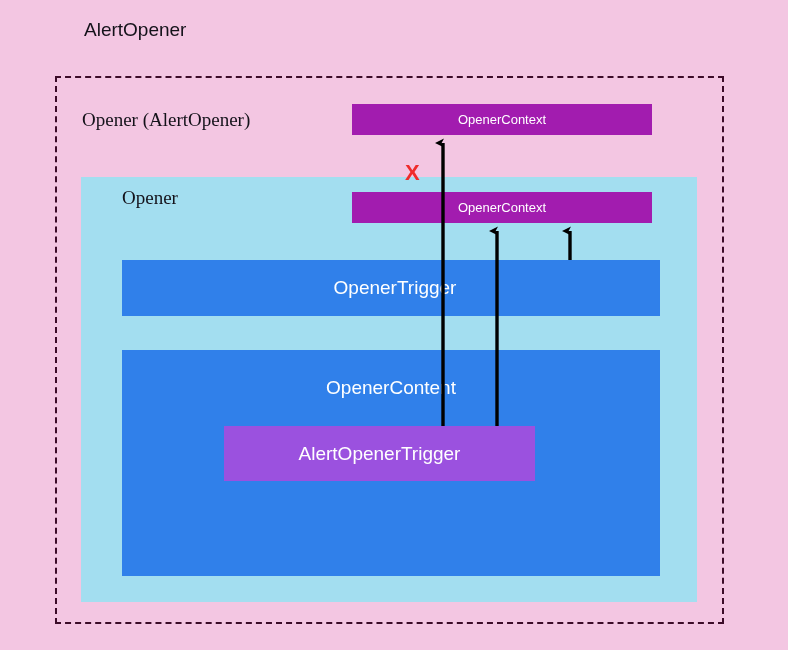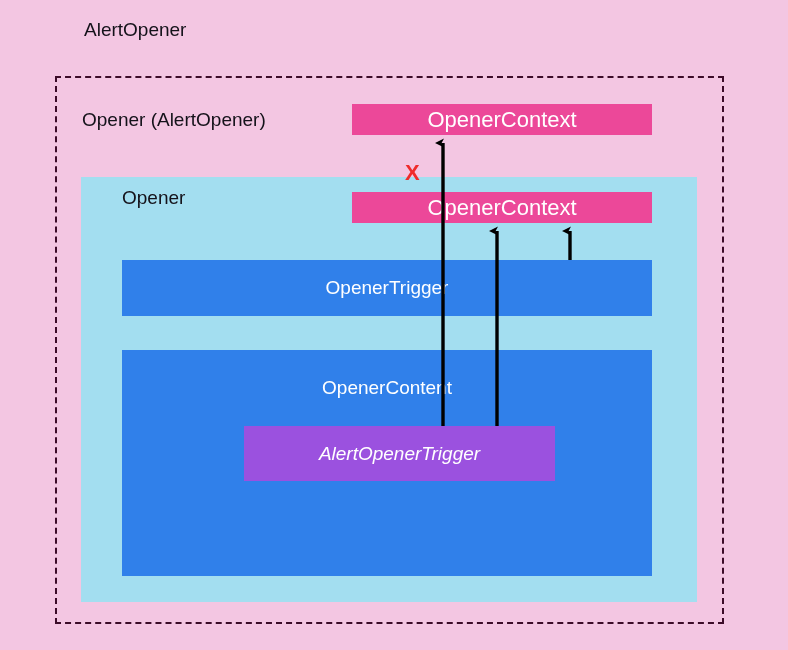--- a/index.html
+++ b/index.html
@@ -42,20 +42,21 @@
     box-sizing: border-box;
   }
 
   
   .section-label {
     position: absolute;
     font-size: 19px;
     color: #14121a;
     line-height: 24px;
     white-space: nowrap;
+    font-family: Liberation Serif, serif;
   }
   .label-opener-alertopener {
     left: 82px;
     top: 108px;
   }
   .label-opener {
     left: 122px;
     top: 186px;
   }
 
@@ -65,23 +66,23 @@
     left: 81px;
     top: 177px;
     width: 616px;
     height: 425px;
     background: #a3def0;
   }
 
   
   .ctx-box {
     position: absolute;
-    background: #ec4899;
+    background: #a21caf;
     color: #ffffff;
-    font-size: 22px;
+    font-size: 13px;
     display: flex;
     align-items: center;
     justify-content: center;
     white-space: nowrap;
   }
   .ctx-outer {
     left: 352px;
     top: 104px;
     width: 300px;
     height: 31px;
@@ -93,20 +94,21 @@
     height: 31px;
   }
 
   
   .blue-box {
     position: absolute;
     background: #3080ea;
     color: #ffffff;
     font-size: 19px;
     white-space: nowrap;
+    padding-left: 8px;
   }
   .box-opener-trigger {
     left: 122px;
     top: 260px;
     width: 530px;
     height: 56px;
     display: flex;
     align-items: center;
     justify-content: center;
   }
@@ -129,25 +131,24 @@
     position: absolute;
     background: #9b51df;
     color: #ffffff;
     font-size: 19px;
     display: flex;
     align-items: center;
     justify-content: center;
     white-space: nowrap;
   }
   .box-alert-trigger {
-    left: 244px;
+    left: 224px;
     top: 426px;
     width: 311px;
     height: 55px;
-    font-style: italic;
   }
   .box-alert-content {
     left: 232px;
     top: 496px;
     width: 311px;
     height: 55px;
   }
 
   
   .arrows {

